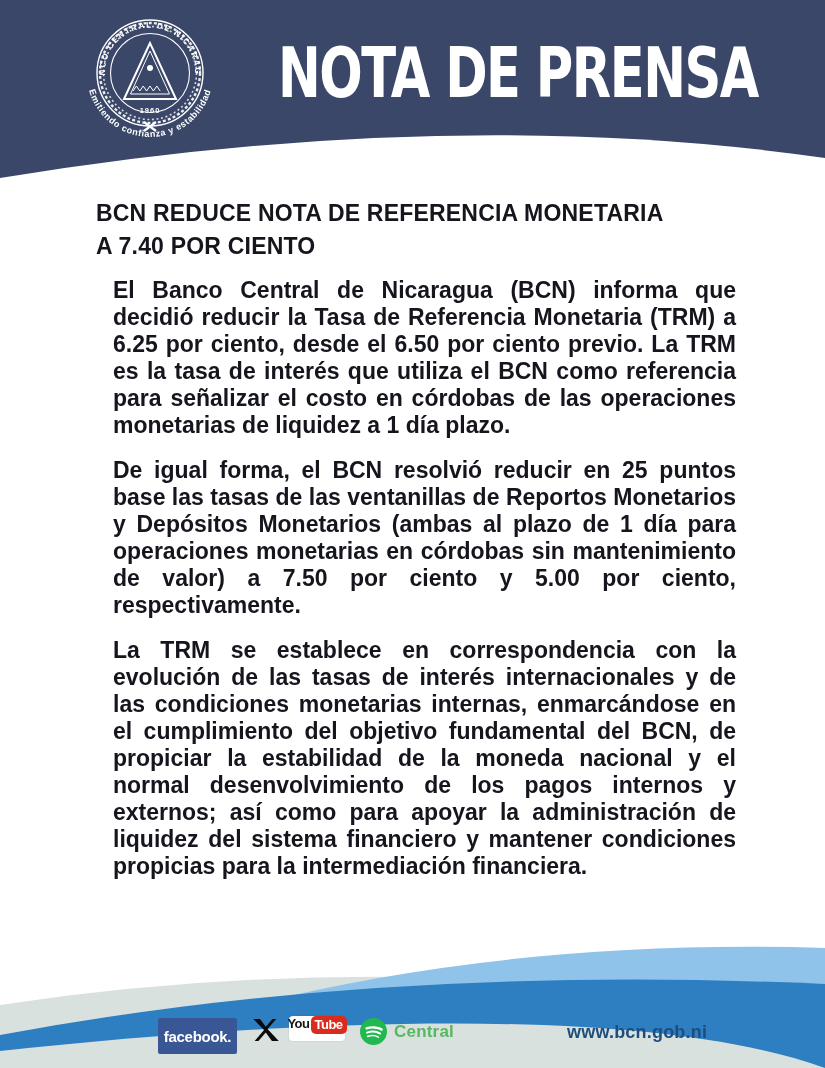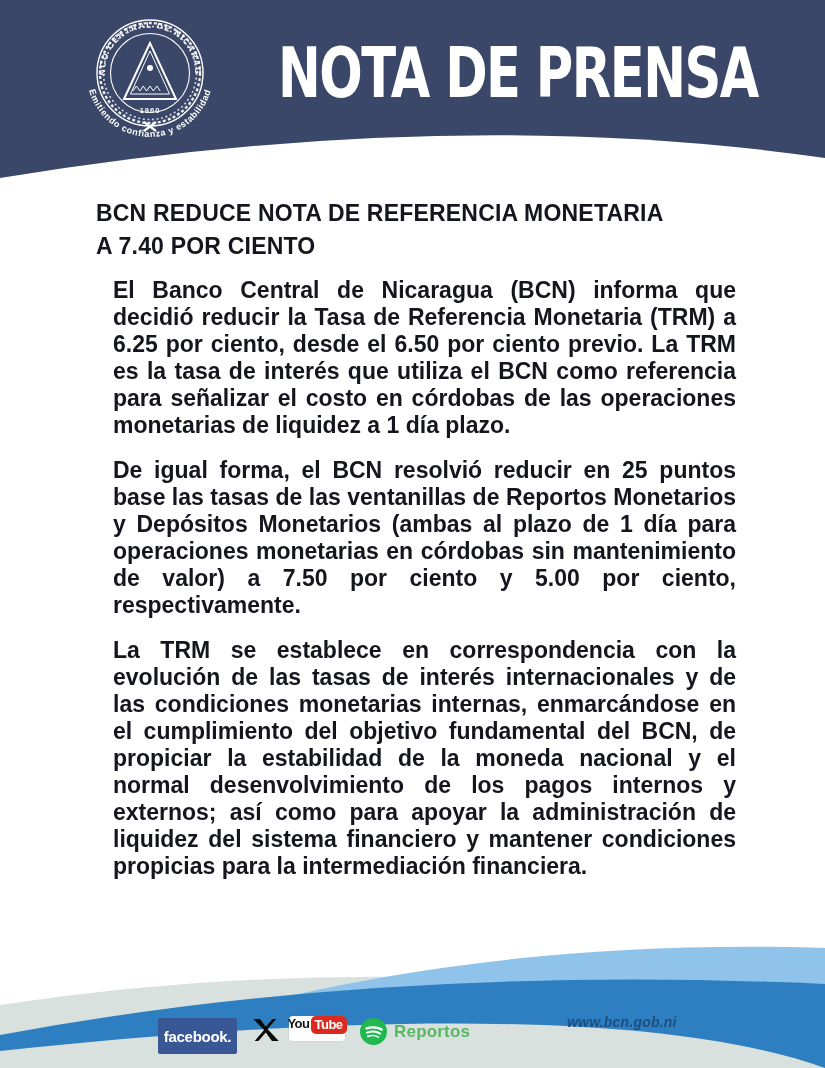--- a/index.html
+++ b/index.html
@@ -45,22 +45,22 @@
   }
   .yt-you{color:#151515;font-weight:bold;font-size:13px;letter-spacing:-.5px;}
   .yt-tube{
     background:#da2b1f;color:#fff;font-weight:bold;font-size:13px;letter-spacing:-.5px;
     border-radius:5px;padding:1px 4px 2px 4px;
   }
   .sp-badge{position:absolute;left:360px;top:100px;display:flex;align-items:center;gap:7px;}
   .sp-icon{width:27px;height:27px;}
   .sp-label{color:#56b95f;font-weight:bold;font-size:17px;letter-spacing:.2px;}
   .site-link{
-    position:absolute;left:567px;top:96px;color:#1d4e7e;font-weight:bold;font-size:14px;
-    letter-spacing:.2px;text-decoration:none;font-style:italic;
+    position:absolute;left:567px;top:104px;color:#1d4e7e;font-weight:bold;font-size:18px;
+    letter-spacing:.2px;text-decoration:none;
   }
 </style>
 </head>
 <body>
 
 <div class="page">
 
   <header class="banner">
     <svg viewBox="0 0 825 185" aria-hidden="true">
       <rect x="0" y="0" width="825" height="185" fill="#3a4769"></rect>
@@ -134,20 +134,20 @@
 
       <div class="sp-badge">
         <svg class="sp-icon" viewBox="0 0 24 24">
           <circle cx="12" cy="12" r="12" fill="#21b84f"></circle>
           <g fill="none" stroke="#ffffff" stroke-linecap="round">
             <path d="M5.8,9.3 C10,7.8 16.2,8.2 19.2,10.2" stroke-width="2.1"></path>
             <path d="M6.3,13 C10,11.7 15,12 17.9,13.8" stroke-width="1.8"></path>
             <path d="M6.9,16.3 C10,15.3 13.9,15.5 16.3,17" stroke-width="1.5"></path>
           </g>
         </svg>
-        <span class="sp-label">Reportos</span>
+        <span class="sp-label">Central</span>
       </div>
 
       <a class="site-link">www.bcn.gob.ni</a>
     </div>
   </footer>
 
 </div>
 
 </body></html>

